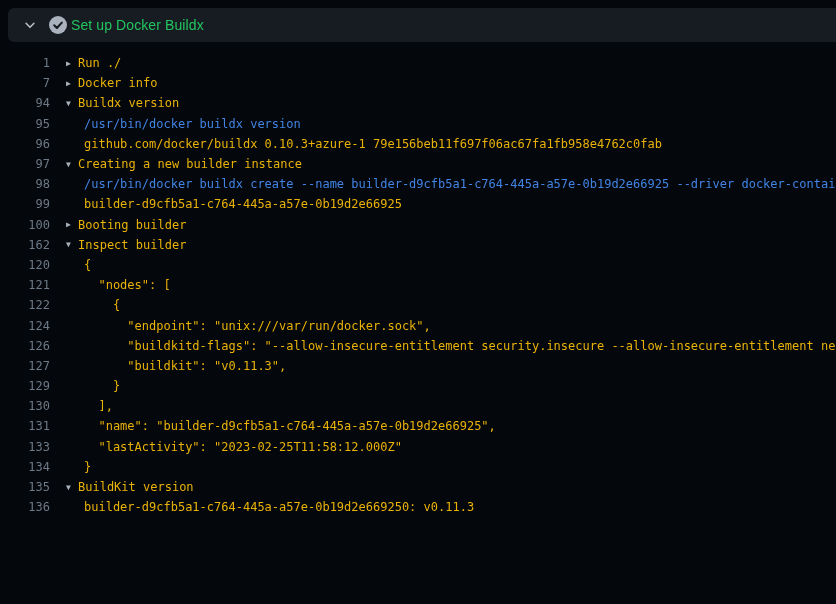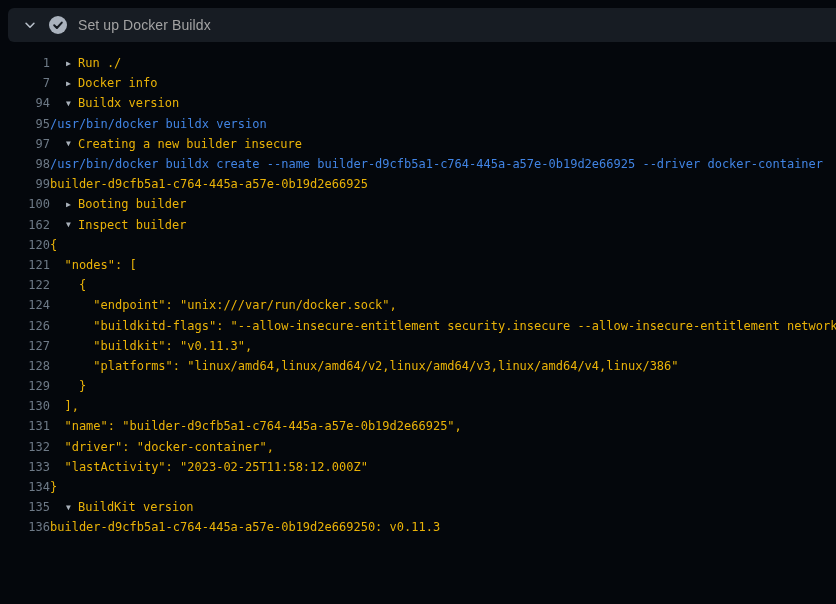--- a/index.html
+++ b/index.html
@@ -32,22 +32,22 @@
   }
   .status {
     margin-left: 6px;
     width: 20px;
     height: 20px;
     flex: none;
     display: flex;
     align-items: center;
   }
   .step-title {
-    margin-left: 10px;
-    color: #a3a3a3;
+    margin-left: 3px;
+    color: #22c55e;
     font: 500 14px "Liberation Sans", sans-serif;
     letter-spacing: 0.1px;
   }
   .log {
     padding-top: 11px;
     font-family: "DejaVu Sans Mono", "Liberation Mono", monospace;
     font-size: 12px;
   }
   .row {
     height: 20.2px;
@@ -69,21 +69,21 @@
     flex: none;
     width: 12px;
     margin-left: 16px;
     font-size: 8px;
     color: #a9b1bb;
   }
   .text {
     color: #eab308;
     white-space: pre;
   }
-  .row:not(.group) .text { }
+  .row:not(.group) .text { margin-left: 34px; }
   .row.command .text { color: #4184e4; }
 </style>
 </head>
 <body>
 
 <div class="step-header">
   <span class="chev">
     <svg width="14" height="14" viewBox="0 0 16 16">
       <path d="M3.5 6 8 10.5 12.5 6" fill="none" stroke="#b8c0ca" stroke-width="1.8" stroke-linecap="round" stroke-linejoin="round"></path>
     </svg>
@@ -115,25 +115,30 @@
     <span class="arrow">▼</span>
     <span class="text">Buildx version</span>
   </div>
 
   <div class="row command">
     <a href="#" class="num">95</a>
     
     <span class="text">/usr/bin/docker buildx version</span>
   </div>
 
+  <div class="row output">
+    <a href="#" class="num">96</a>
+    
+    <span class="text">github.com/docker/buildx 0.10.3+azure-1 79e156beb11f697f06ac67fa1fb958e4762c0fab</span>
+  </div>
 
   <div class="row group">
     <a href="#" class="num">97</a>
     <span class="arrow">▼</span>
-    <span class="text">Creating a new builder insecure</span>
+    <span class="text">Creating a new builder instance</span>
   </div>
 
   <div class="row command">
     <a href="#" class="num">98</a>
     
     <span class="text">/usr/bin/docker buildx create --name builder-d9cfb5a1-c764-445a-a57e-0b19d2e66925 --driver docker-container</span>
   </div>
 
   <div class="row output">
     <a href="#" class="num">99</a>
@@ -184,49 +189,39 @@
     
     <span class="text">      "buildkitd-flags": "--allow-insecure-entitlement security.insecure --allow-insecure-entitlement network</span>
   </div>
 
   <div class="row output">
     <a href="#" class="num">127</a>
     
     <span class="text">      "buildkit": "v0.11.3",</span>
   </div>
 
-  <div class="row output">
-    <a href="#" class="num">128</a>
-    
-    <span class="text">      "platforms": "linux/amd64,linux/amd64/v2,linux/amd64/v3,linux/amd64/v4,linux/386"</span>
-  </div>
 
   <div class="row output">
     <a href="#" class="num">129</a>
     
     <span class="text">    }</span>
   </div>
 
   <div class="row output">
     <a href="#" class="num">130</a>
     
     <span class="text">  ],</span>
   </div>
 
   <div class="row output">
     <a href="#" class="num">131</a>
     
     <span class="text">  "name": "builder-d9cfb5a1-c764-445a-a57e-0b19d2e66925",</span>
   </div>
 
-  <div class="row output">
-    <a href="#" class="num">132</a>
-    
-    <span class="text">  "driver": "docker-container",</span>
-  </div>
 
   <div class="row output">
     <a href="#" class="num">133</a>
     
     <span class="text">  "lastActivity": "2023-02-25T11:58:12.000Z"</span>
   </div>
 
   <div class="row output">
     <a href="#" class="num">134</a>
     

